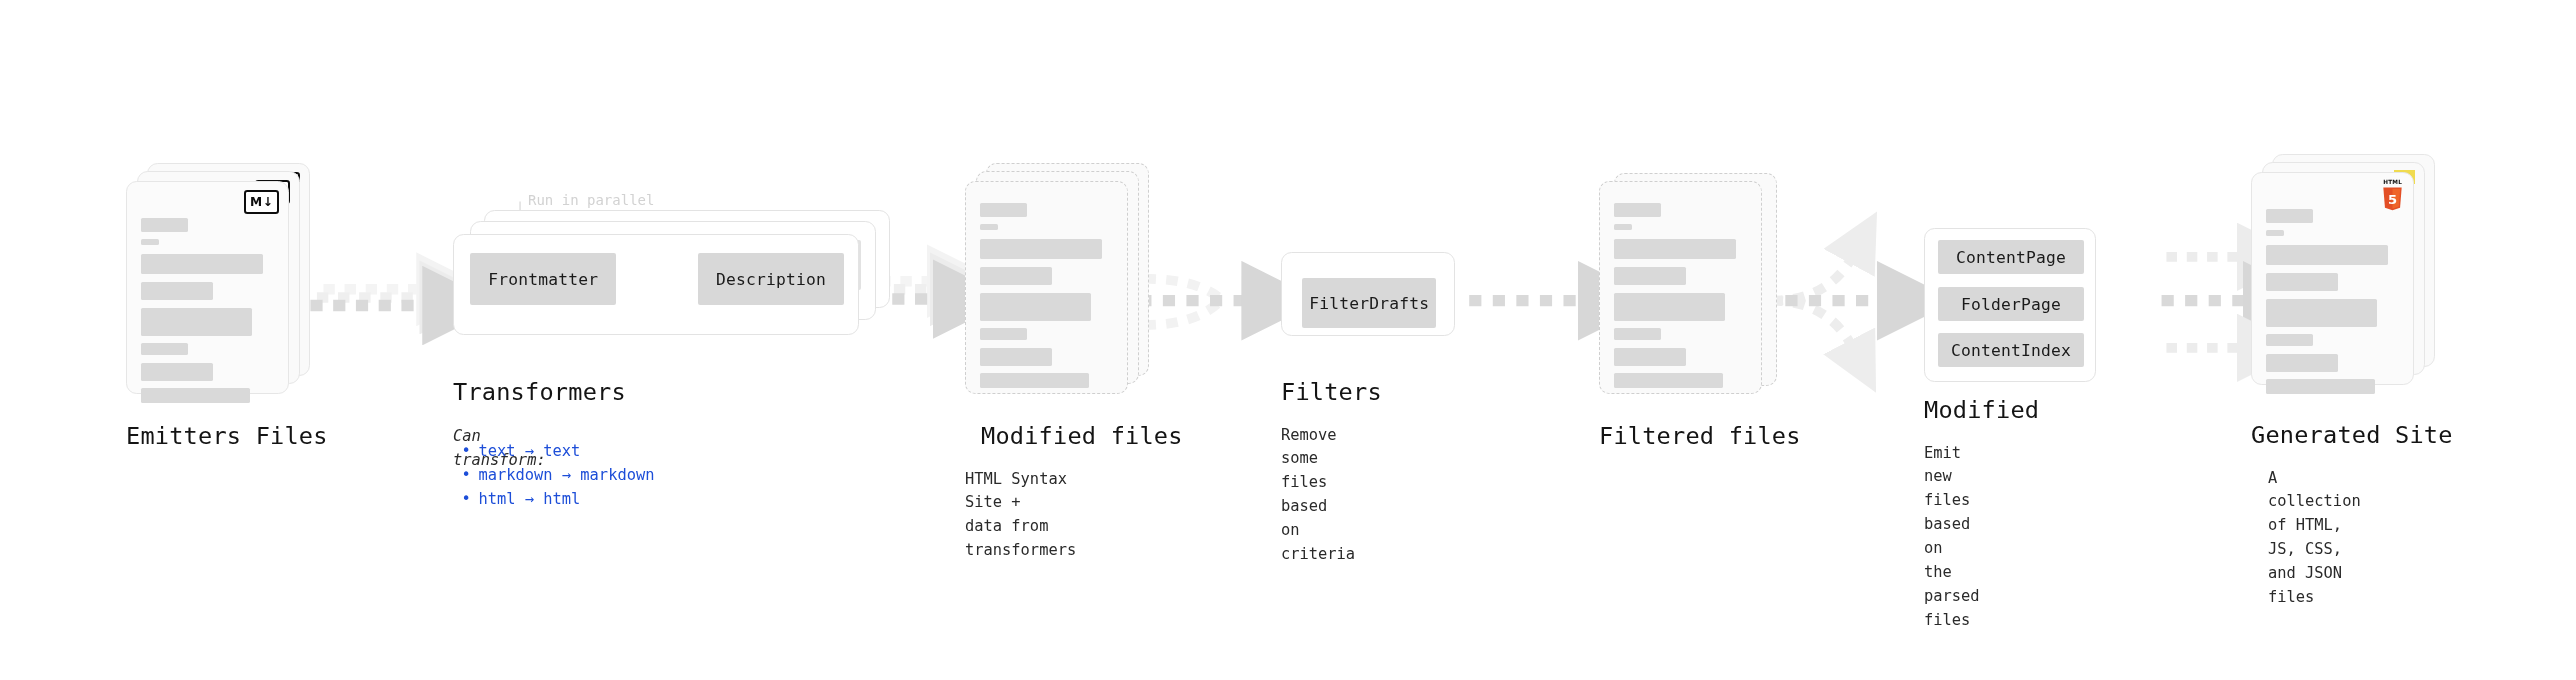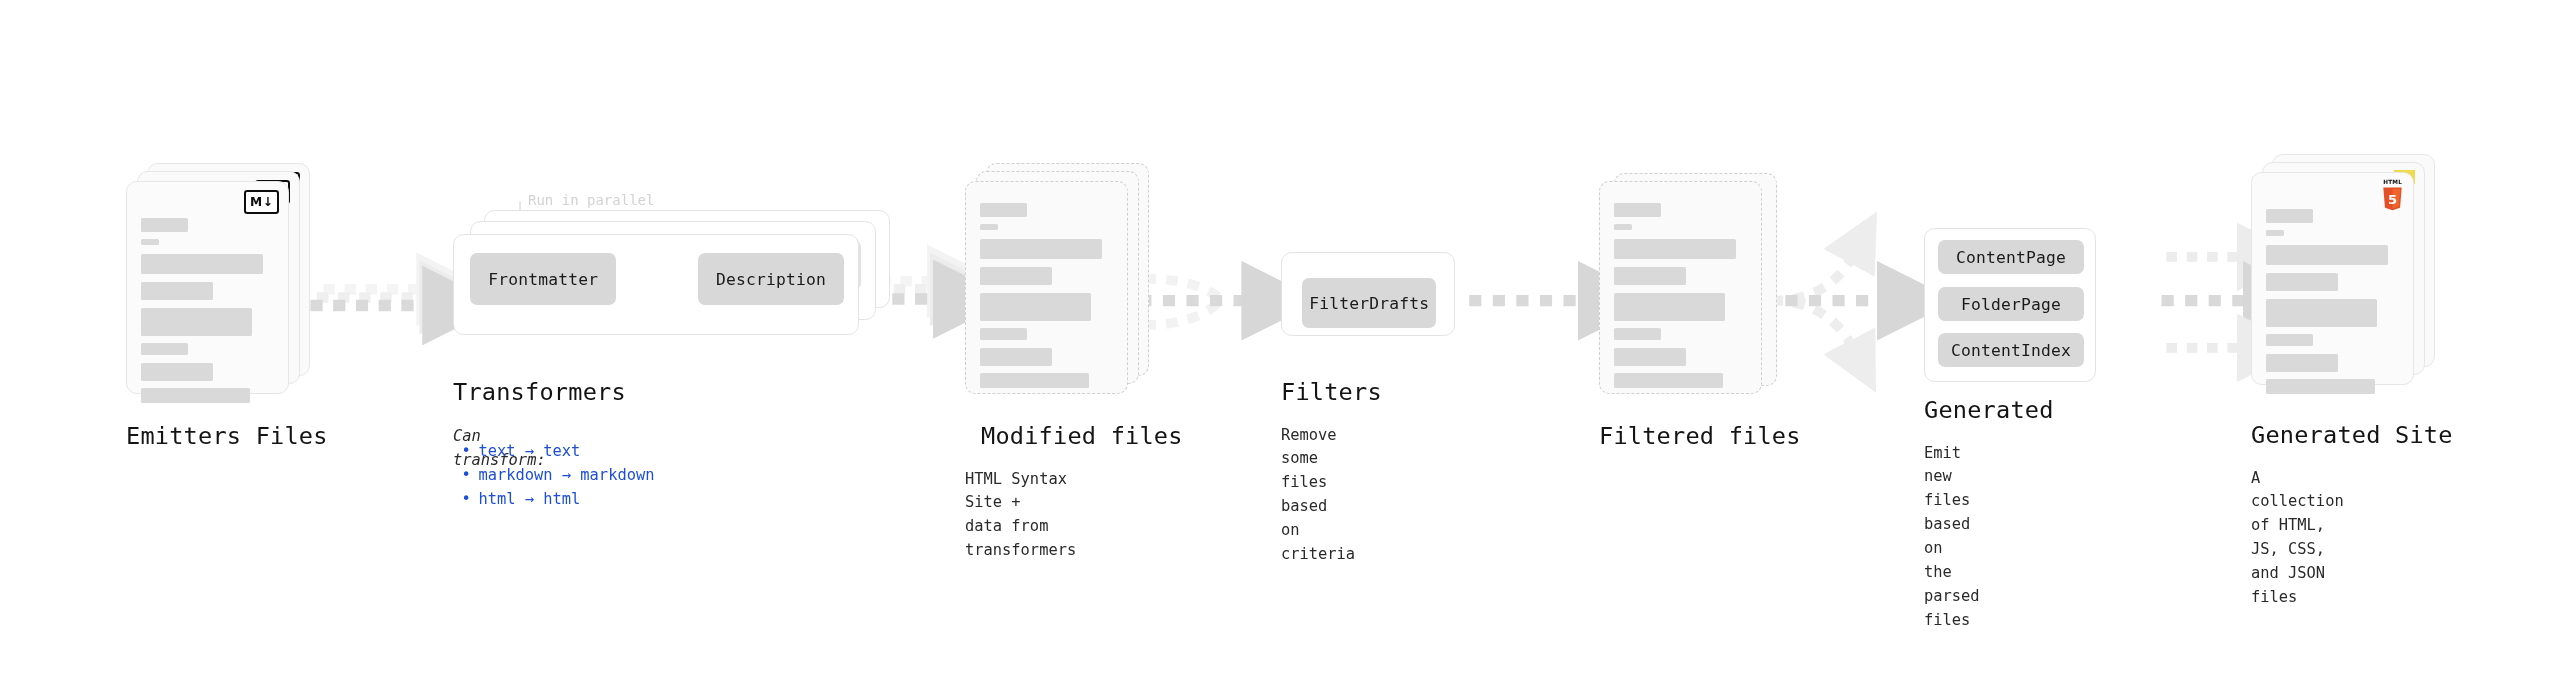--- a/index.html
+++ b/index.html
@@ -124,21 +124,21 @@
     position: absolute;
     box-sizing: border-box;
     background: #ffffff;
     border: 1.3px solid #e3e3e3;
     border-radius: 10.6px;
   }
   .chip {
     position: absolute;
     box-sizing: border-box;
     background: #d8d8d8;
-    border-radius: 7px;
+    border-radius: 2px;
     color: #1a1a1a;
     font-size: 16.3px;
     display: flex;
     align-items: center;
     justify-content: center;
     letter-spacing: 0.2px;
     white-space: nowrap;
   }
 
   
@@ -362,21 +362,21 @@
       <div class="chip" style="left:13px; top:11.4px; width:146px; height:34px;">
           <span>ContentPage</span>
         </div>
       <div class="chip" style="left:13px; top:58px; width:146px; height:34px;">
           <span>FolderPage</span>
         </div>
       <div class="chip" style="left:13px; top:104px; width:146px; height:34px;">
           <span>ContentIndex</span>
         </div>
     </div>
-    <div class="caption-title" style="position:absolute; left:1924px; top:397px;">Generated</div>
+    <div class="caption-title" style="position:absolute; left:1924px; top:397px;">Modified</div>
     <div class="caption-sub tight" style="position:absolute; left:1924px; top:431px;">Emit new files based on
 the parsed files</div>
   </div>
 
   <div class="node" style="left:2251px; top:154px;">
     <div class="doc-stack">
       <div class="doc-card back2">
 
         <div class="badge" style="top:6.5px; right:10.6px;">
           <div style="width:16.3px;height:11.4px;display:flex;flex-direction:column;align-items:center;justify-content:flex-end;">
@@ -409,18 +409,18 @@
           <div class="bar" style="width:122px;height:20.3px;"></div>
           <div class="bar" style="width:72px;height:18.7px;"></div>
           <div class="bar" style="width:111px;height:28.4px;"></div>
           <div class="bar" style="width:47px;height:12.2px;"></div>
           <div class="bar" style="width:72px;height:18px;"></div>
           <div class="bar" style="width:109px;height:14.6px;"></div>
         </div>
       </div>
     </div>
     <div class="caption-title" style="position:absolute; left:0px; top:268px;">Generated Site</div>
-    <div class="caption-sub tight" style="position:absolute; left:0px; top:302px;">A collection of HTML,
+    <div class="caption-sub tight" style="position:absolute; left:17px; top:302px;">A collection of HTML,
 JS, CSS, and JSON files</div>
   </div>
 
 </div>
 
 
 </body></html>

